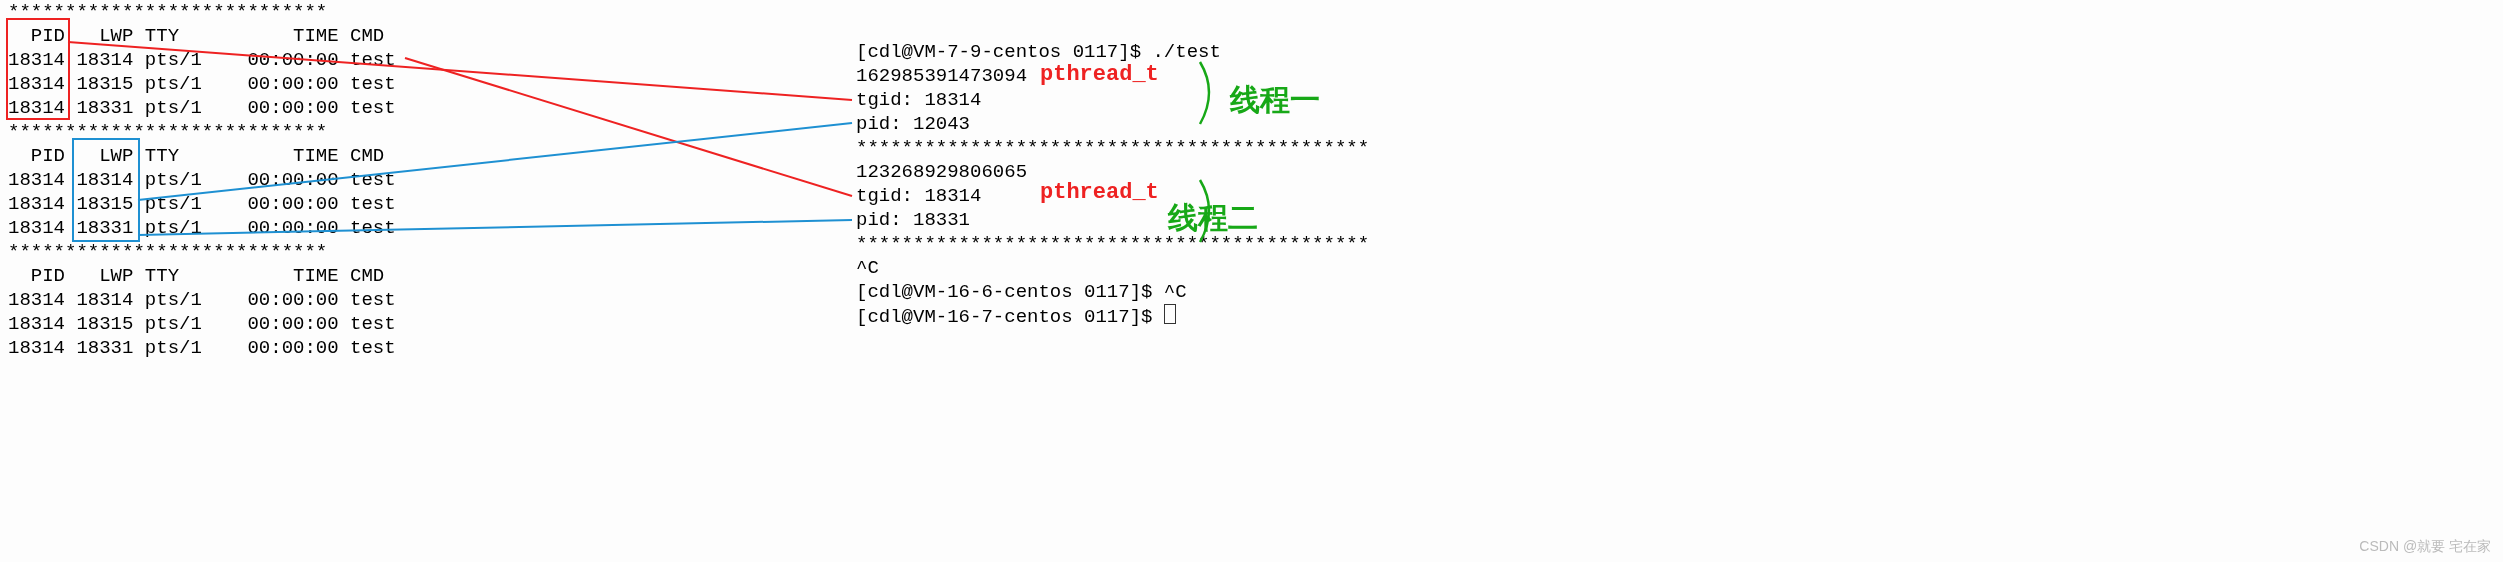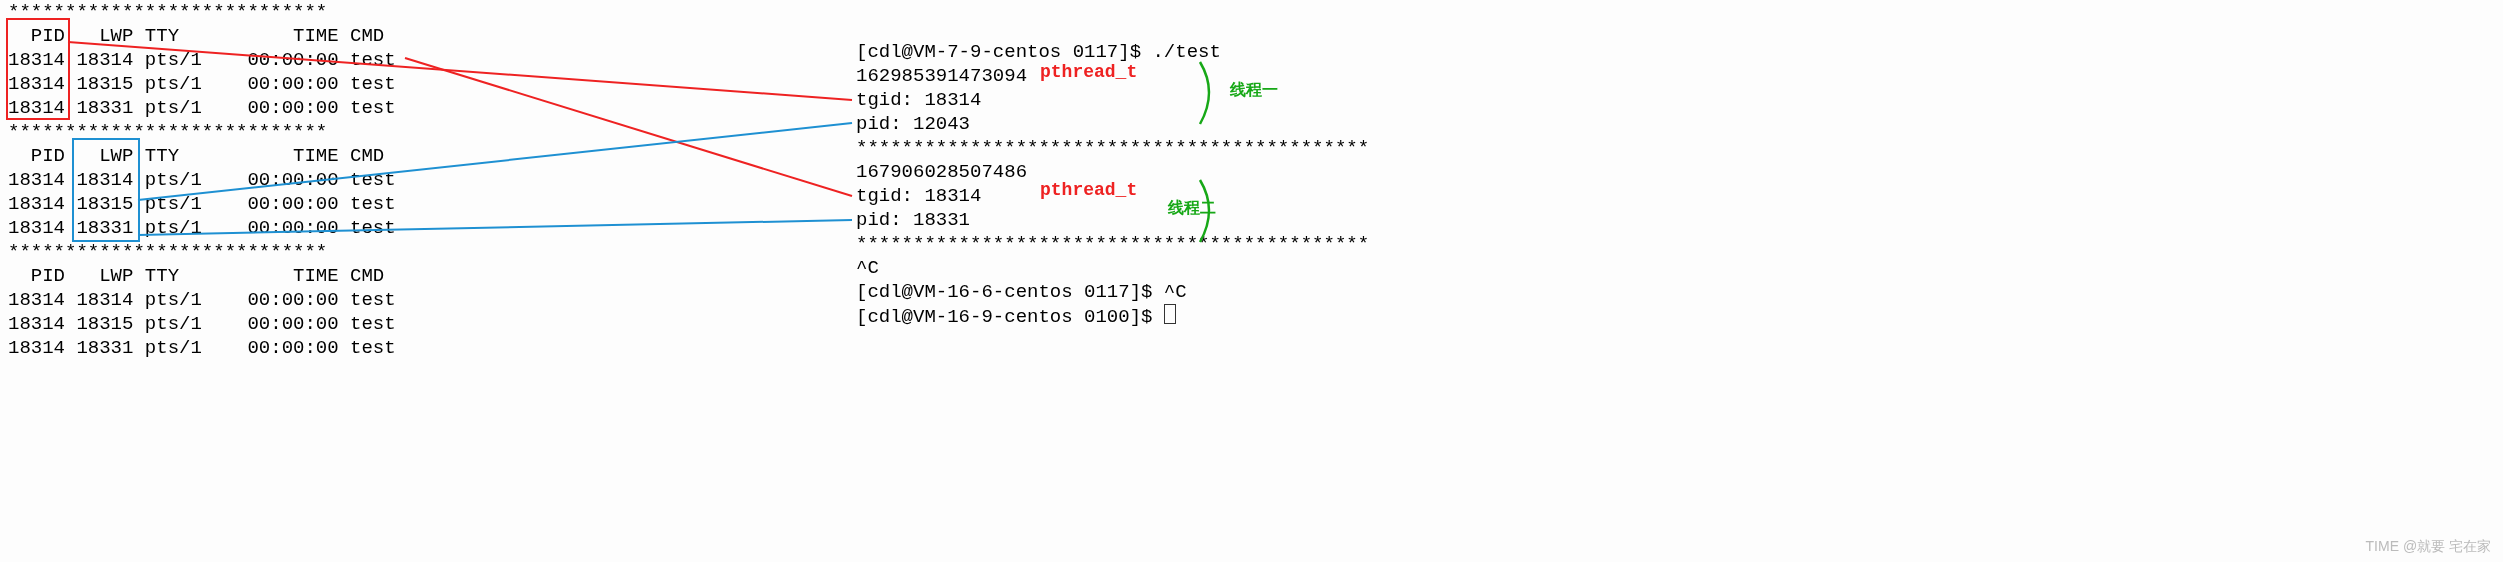--- a/index.html
+++ b/index.html
@@ -33,22 +33,22 @@
     position: absolute;
     left: 0; top: 0;
     width: 2503px; height: 562px;
     pointer-events: none;
   }
   .ann {
     position: absolute;
     font-family: "Courier New", monospace;
     font-weight: bold;
   }
-  .ann.red   { color: #e22; font-size: 18px; }
-  .ann.green { color: #17a817; font-size: 16px; }
+  .ann.red   { color: #e22; font-size: 22px; }
+  .ann.green { color: #17a817; font-size: 30px; }
   .watermark {
     position: absolute;
     right: 12px;
     bottom: 6px;
     font-size: 14px;
     color: #bbb;
     font-family: sans-serif;
   }
   .cursor-block {
     display: inline-block;
@@ -75,27 +75,27 @@
 <span>  PID   LWP TTY          TIME CMD</span>
 <span>18314 18314 pts/1    00:00:00 test</span>
 <span>18314 18315 pts/1    00:00:00 test</span>
 <span>18314 18331 pts/1    00:00:00 test</span></div>
 
 <div class="terminal right"><span>[cdl@VM-7-9-centos 0117]$ ./test</span>
 <span>162985391473094</span>
 <span>tgid: 18314</span>
 <span>pid: 12043</span>
 <span>*********************************************</span>
-<span>167906028507486</span>
+<span>123268929806065</span>
 <span>tgid: 18314</span>
 <span>pid: 18331</span>
 <span>*********************************************</span>
 <span>^C</span>
 <span>[cdl@VM-16-6-centos 0117]$ ^C</span>
-<span><span>[cdl@VM-16-9-centos 0100]$ </span><span class="cursor-block"></span></span></div>
+<span><span>[cdl@VM-16-7-centos 0117]$ </span><span class="cursor-block"></span></span></div>
 
 <div class="box red"></div>
 <div class="box blue"></div>
 
 <svg class="overlay">
 
   <line x1="68" y1="42" x2="852" y2="100" stroke="#e22" stroke-width="2"></line>
   <line x1="405" y1="58" x2="852" y2="196" stroke="#e22" stroke-width="2"></line>
 
   <line x1="138" y1="200" x2="852" y2="123" stroke="#1e90d2" stroke-width="2"></line>
@@ -103,13 +103,13 @@
 
   <path d="M 1200 62 q 18 30 0 62" stroke="#17a817" stroke-width="2.5" fill="none"></path>
   <path d="M 1200 180 q 18 30 0 62" stroke="#17a817" stroke-width="2.5" fill="none"></path>
 </svg>
 
 <div class="ann red" style="left:1040px; top:62px;">pthread_t</div>
 <div class="ann red" style="left:1040px; top:180px;">pthread_t</div>
 <div class="ann green" style="left:1230px; top:80px;">线程一</div>
 <div class="ann green" style="left:1168px; top:198px;">线程二</div>
 
-<div class="watermark">TIME @就要 宅在家</div>
+<div class="watermark">CSDN @就要 宅在家</div>
 
 </body></html>

